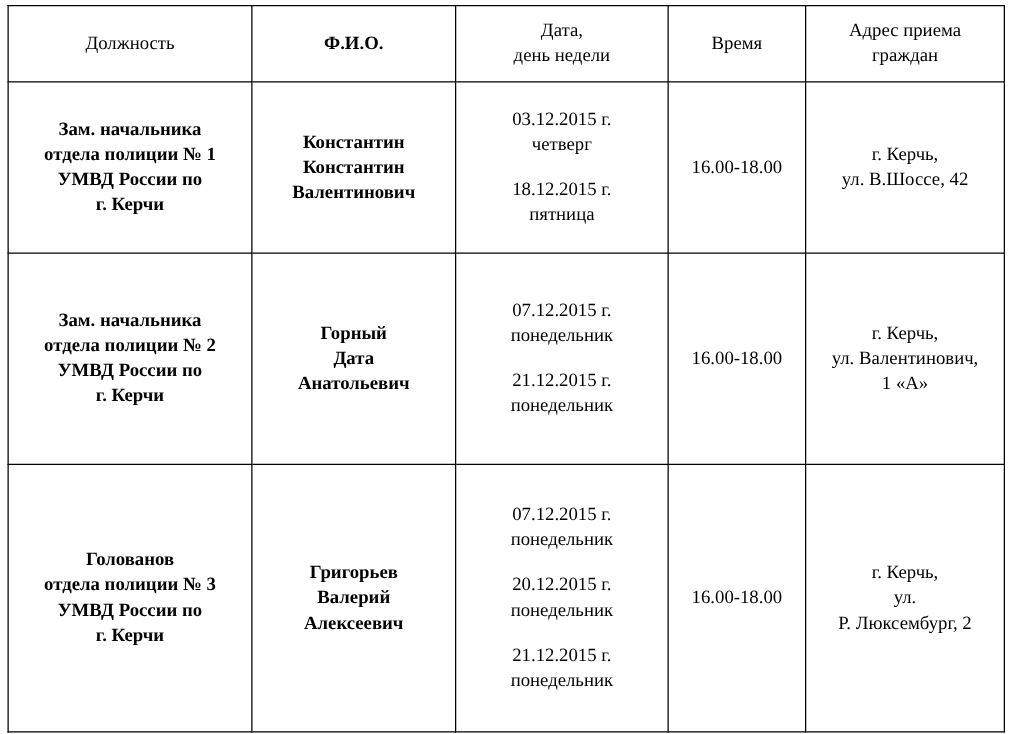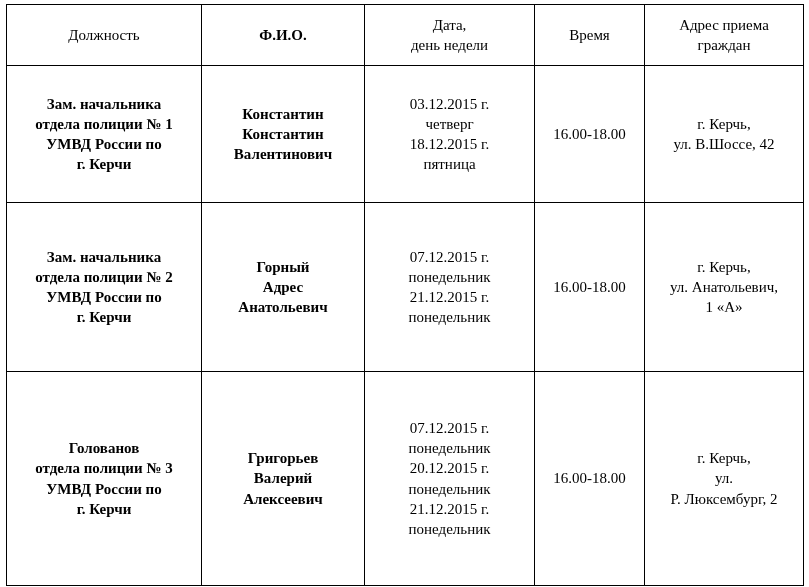--- a/index.html
+++ b/index.html
@@ -62,20 +62,21 @@
     line-height: 1.4;
   }
   td.time {
     font-size: 15px;
   }
   td.addr {
     font-size: 15px;
     line-height: 1.4;
   }
   .date-block + .date-block {
+    margin-top: 16px;
   }
   .row1 td { height: 128px; }
   .row2 td { height: 160px; }
   .row3 td { height: 205px; }
   .nowrap-line { display: block; }
 </style>
 </head>
 <body>
 
 <div class="sheet">
@@ -141,37 +142,37 @@
 
       <tr class="row2">
         <td class="post">
           <span class="nowrap-line">Зам. начальника</span>
           <span class="nowrap-line">отдела полиции № 2</span>
           <span class="nowrap-line">УМВД России по</span>
           <span class="nowrap-line">г. Керчи</span>
         </td>
         <td class="name">
           <span class="nowrap-line">Горный</span>
-          <span class="nowrap-line">Адрес</span>
+          <span class="nowrap-line">Дата</span>
           <span class="nowrap-line">Анатольевич</span>
         </td>
         <td class="date">
           <div class="date-block">
             <span class="nowrap-line">07.12.2015 г.</span>
             <span class="nowrap-line">понедельник</span>
           </div>
           <div class="date-block">
             <span class="nowrap-line">21.12.2015 г.</span>
             <span class="nowrap-line">понедельник</span>
           </div>
         </td>
         <td class="time">16.00-18.00</td>
         <td class="addr">
           <span class="nowrap-line">г. Керчь,</span>
-          <span class="nowrap-line">ул. Анатольевич,</span>
+          <span class="nowrap-line">ул. Валентинович,</span>
           <span class="nowrap-line">1 «А»</span>
         </td>
       </tr>
 
       <tr class="row3">
         <td class="post">
           <span class="nowrap-line">Голованов</span>
           <span class="nowrap-line">отдела полиции № 3</span>
           <span class="nowrap-line">УМВД России по</span>
           <span class="nowrap-line">г. Керчи</span>

